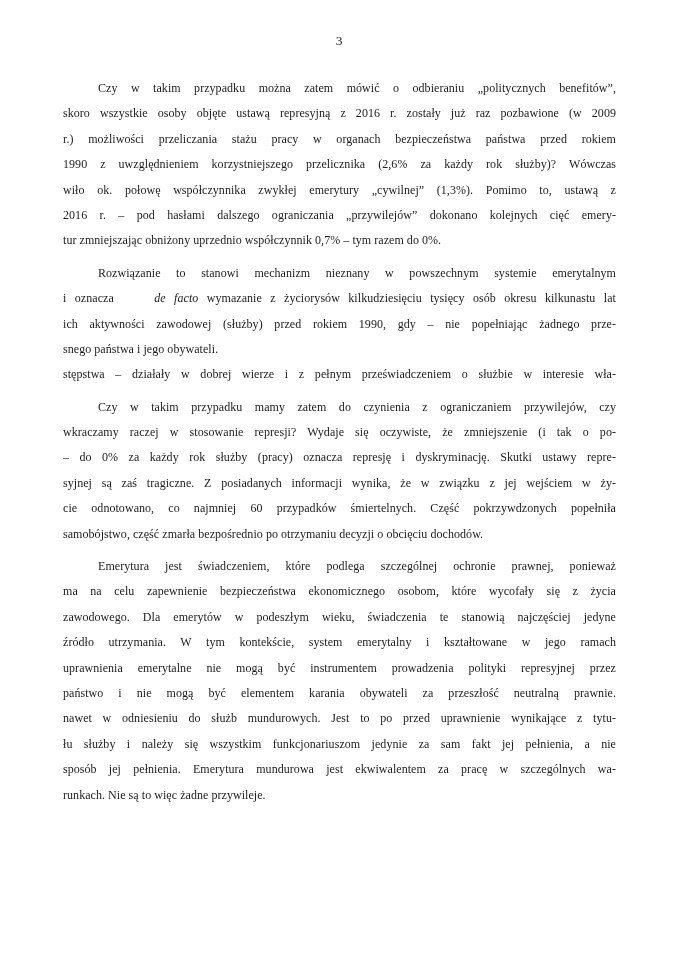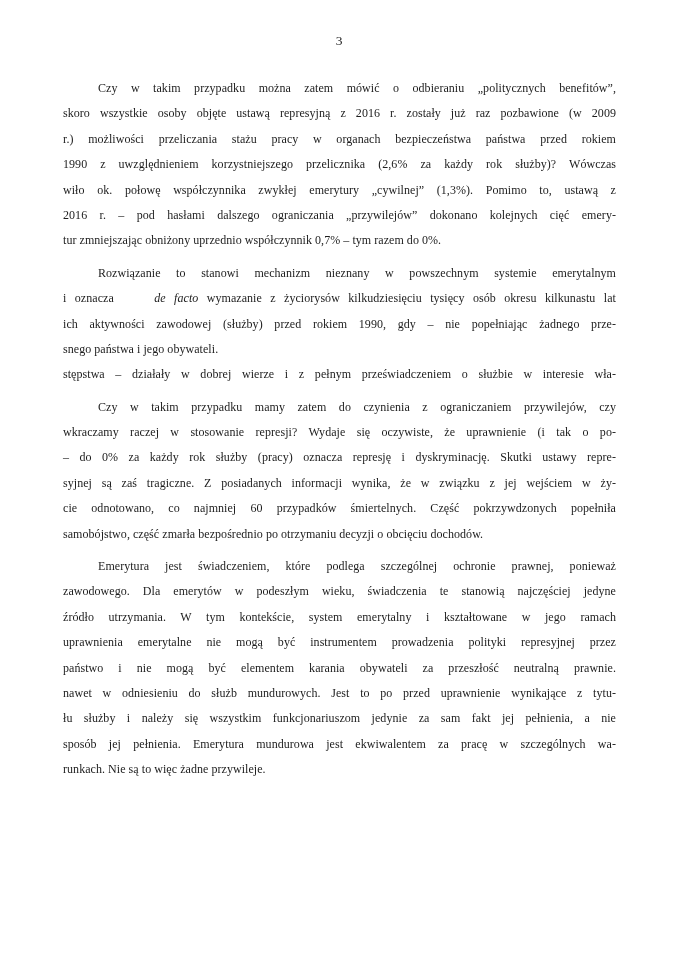--- a/index.html
+++ b/index.html
@@ -66,28 +66,29 @@
       </div>
       <div class="paragraph">
         <div class="line first"><span>Rozwiązanie to stanowi mechanizm nieznany w powszechnym systemie emerytalnym</span></div>
         <div class="line"><span>i oznacza </span><span class="italic">de facto</span><span> wymazanie z życiorysów kilkudziesięciu tysięcy osób okresu kilkunastu lat</span></div>
         <div class="line"><span>ich aktywności zawodowej (służby) przed rokiem 1990, gdy – nie popełniając żadnego prze-</span></div>
         <div class="line last"><span>snego państwa i jego obywateli.</span></div>
         <div class="line"><span>stępstwa – działały w dobrej wierze i z pełnym przeświadczeniem o służbie w interesie wła-</span></div>
       </div>
       <div class="paragraph">
         <div class="line first"><span>Czy w takim przypadku mamy zatem do czynienia z ograniczaniem przywilejów, czy</span></div>
-        <div class="line"><span>wkraczamy raczej w stosowanie represji? Wydaje się oczywiste, że uprawnienie (i tak o po-</span></div>
+        <div class="line"><span>wkraczamy raczej w stosowanie represji? Wydaje się oczywiste, że zmniejszenie (i tak o po-</span></div>
         <div class="line"><span>– do 0% za każdy rok służby (pracy) oznacza represję i dyskryminację. Skutki ustawy repre-</span></div>
         <div class="line"><span>syjnej są zaś tragiczne. Z posiadanych informacji wynika, że w związku z jej wejściem w ży-</span></div>
         <div class="line"><span>cie odnotowano, co najmniej 60 przypadków śmiertelnych. Część pokrzywdzonych popełniła</span></div>
         <div class="line last"><span>samobójstwo, część zmarła bezpośrednio po otrzymaniu decyzji o obcięciu dochodów.</span></div>
       </div>
       <div class="paragraph">
         <div class="line first"><span>Emerytura jest świadczeniem, które podlega szczególnej ochronie prawnej, ponieważ</span></div>
+        <div class="line"><span>ma na celu zapewnienie bezpieczeństwa ekonomicznego osobom, które wycofały się z życia</span></div>
         <div class="line"><span>zawodowego. Dla emerytów w podeszłym wieku, świadczenia te stanowią najczęściej jedyne</span></div>
         <div class="line"><span>źródło utrzymania. W tym kontekście, system emerytalny i kształtowane w jego ramach</span></div>
         <div class="line"><span>uprawnienia emerytalne nie mogą być instrumentem prowadzenia polityki represyjnej przez</span></div>
         <div class="line"><span>państwo i nie mogą być elementem karania obywateli za przeszłość neutralną prawnie.</span></div>
         <div class="line"><span>nawet w odniesieniu do służb mundurowych. Jest to po przed uprawnienie wynikające z tytu-</span></div>
         <div class="line"><span>łu służby i należy się wszystkim funkcjonariuszom jedynie za sam fakt jej pełnienia, a nie</span></div>
         <div class="line"><span>sposób jej pełnienia. Emerytura mundurowa jest ekwiwalentem za pracę w szczególnych wa-</span></div>
         <div class="line last"><span>runkach. Nie są to więc żadne przywileje.</span></div>
       </div>
     </div>

